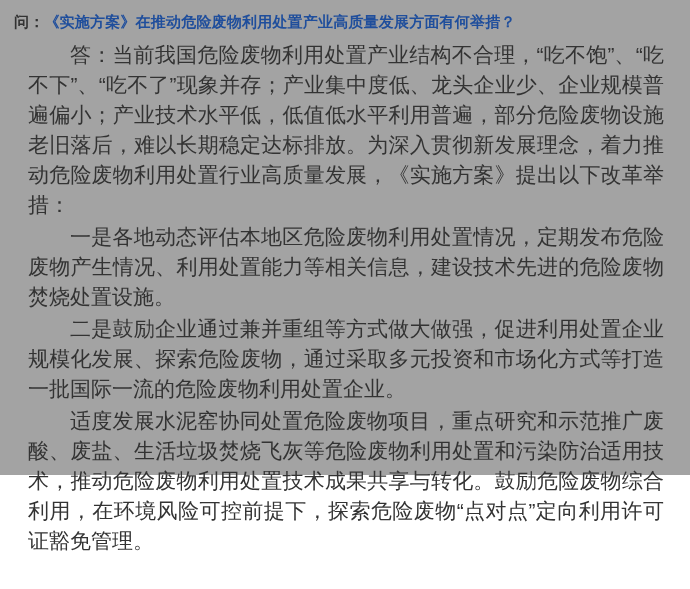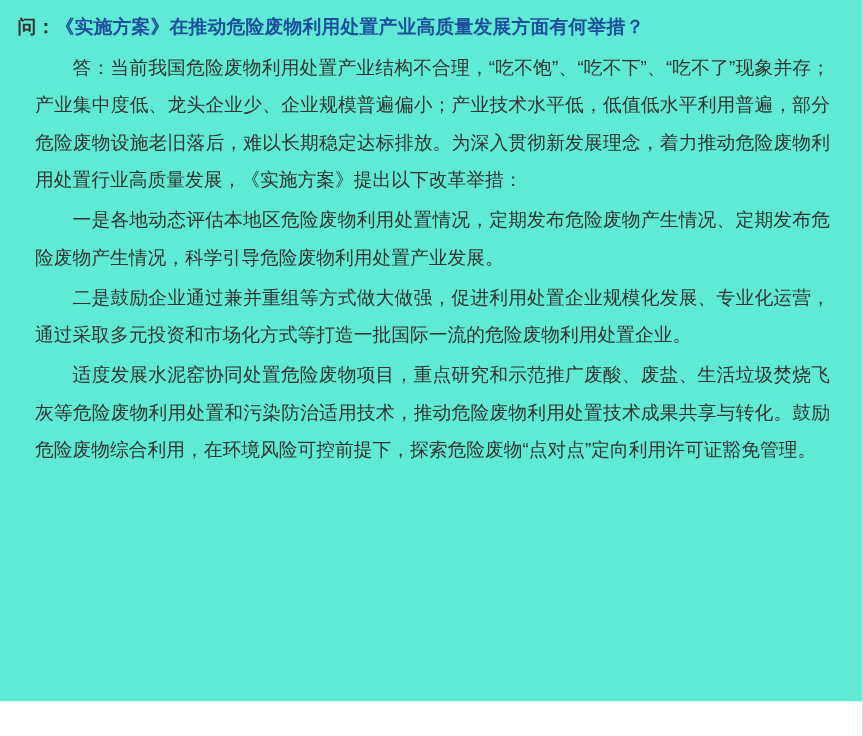--- a/index.html
+++ b/index.html
@@ -9,39 +9,39 @@
   body {
     width: 690px;
     height: 589px;
     background: #ffffff;
     font-family: "Liberation Sans", sans-serif;
     overflow: hidden;
   }
   .page {
     position: relative;
     width: 690px;
-    height: 561px;
+    height: 475px;
     box-sizing: border-box;
     padding: 10px 14px 0 14px;
-    background: #5eead4;
+    background: #a3a3a3;
   }
   .question {
     font-size: 15px;
     line-height: 24px;
     color: #1f4e9c;
     font-weight: bold;
     margin: 0 0 6px 0;
     letter-spacing: 0.2px;
   }
   .question .q-label {
     color: #333333;
     font-weight: bold;
   }
   .body-text {
-    font-size: 15px;
+    font-size: 21px;
     line-height: 30px;
     color: #333333;
     text-align: justify;
     margin: 0;
     padding: 0 12px 0 14px;
   }
   .para {
     margin: 0 0 2px 0;
     text-indent: 2em;
   }
@@ -53,18 +53,18 @@
 <body>
 
 <div class="page">
 
   <p class="question">
     <span class="q-label">问：</span><span>《实施方案》在推动危险废物利用处置产业高质量发展方面有何举措？</span>
   </p>
 
   <div class="body-text">
     <p class="para">答：当前我国危险废物利用处置产业结构不合理，“吃不饱”、“吃不下”、“吃不了”现象并存；产业集中度低、龙头企业少、企业规模普遍偏小；产业技术水平低，低值低水平利用普遍，部分危险废物设施老旧落后，难以长期稳定达标排放。为深入贯彻新发展理念，着力推动危险废物利用处置行业高质量发展，《实施方案》提出以下改革举措：</p>
-    <p class="para">一是各地动态评估本地区危险废物利用处置情况，定期发布危险废物产生情况、定期发布危险废物产生情况，科学引导危险废物利用处置产业发展。</p>
-    <p class="para">二是鼓励企业通过兼并重组等方式做大做强，促进利用处置企业规模化发展、专业化运营，通过采取多元投资和市场化方式等打造一批国际一流的危险废物利用处置企业。</p>
+    <p class="para">一是各地动态评估本地区危险废物利用处置情况，定期发布危险废物产生情况、利用处置能力等相关信息，建设技术先进的危险废物焚烧处置设施。</p>
+    <p class="para">二是鼓励企业通过兼并重组等方式做大做强，促进利用处置企业规模化发展、探索危险废物，通过采取多元投资和市场化方式等打造一批国际一流的危险废物利用处置企业。</p>
     <p class="para tight">适度发展水泥窑协同处置危险废物项目，重点研究和示范推广废酸、废盐、生活垃圾焚烧飞灰等危险废物利用处置和污染防治适用技术，推动危险废物利用处置技术成果共享与转化。鼓励危险废物综合利用，在环境风险可控前提下，探索危险废物“点对点”定向利用许可证豁免管理。</p>
   </div>
 
 </div>
 
 </body></html>

